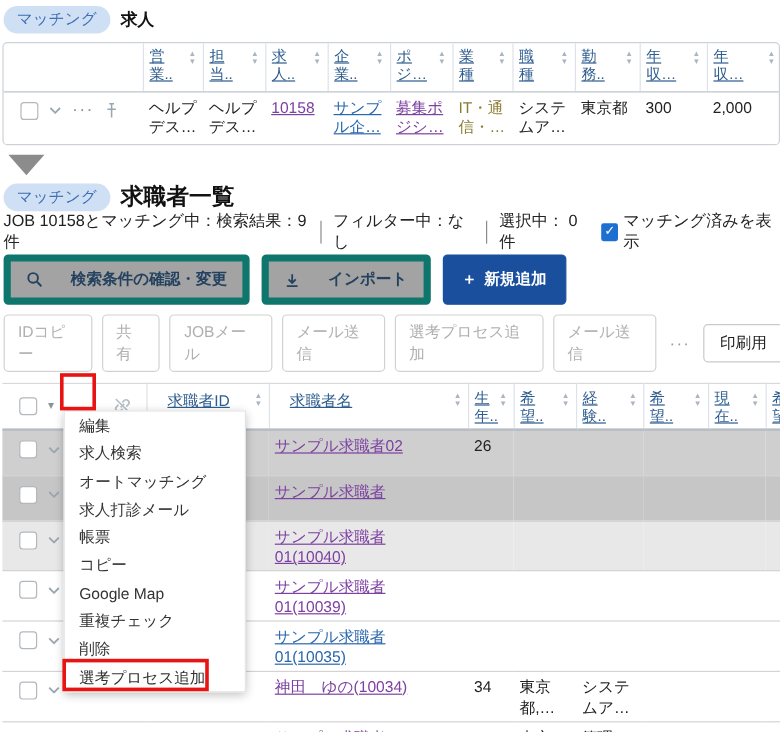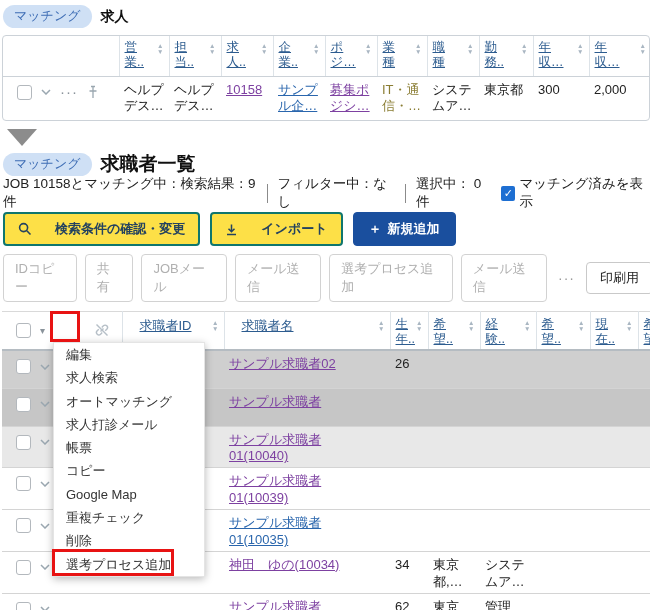--- a/index.html
+++ b/index.html
@@ -46,21 +46,21 @@
 
   .status { display:flex; align-items:center; gap:10px; margin:2px 0 0 1px; height:24px; font-size:13.5px; }
   .vdiv { width:1px; height:19px; background:#8b8b8b; }
   .cbx-on { width:15px; height:15px; background:#1e6fd2; border-radius:2px; color:#fff;
     font-size:11px; line-height:15px; text-align:center; }
   .cbx-on::before { content:"✓"; }
   .cbx-row { display:flex; align-items:center; gap:4px; }
 
   .toolbar1 { display:flex; gap:10px; margin:7px 0 0 1px; }
   .btn { display:inline-flex; align-items:center; gap:6px; border-radius:4px; font-size:13px; cursor:pointer; }
-  .btn-outline { border:2px solid #0f766e; background:#fde047; color:#24425f; font-weight:bold; padding:6px 13px;gap:23px; }
+  .btn-outline { border:6px solid #0f766e; background:#a3a3a3; color:#24425f; font-weight:bold; padding:6px 13px;gap:23px; }
   .btn-primary { border:1px solid #1a4f9e; background:#1a4f9e; color:#fff; font-weight:bold; padding:6px 15px; }
   .toolbar2 { display:flex; gap:8px; margin:8px 0 0 1px; align-items:center; width:650px; }
   .btn-ghost { border:1px solid #d2d2d2; background:#fff; color:#b0b0b0; padding:5px 11px; border-radius:4px; }
   .more-dots { color:#9a9a9a; font-size:14px; letter-spacing:1px; padding:0 3px; }
   .btn-print { margin-left:auto; border:1px solid #c9c9c9; background:#fff; color:#222; padding:6px 13px; border-radius:4px; white-space:nowrap; }
 
   .t2 { width:696px; margin-top:9px; }
   .t2 th, .t2 td { vertical-align:top; text-align:left; font-weight:normal; }
   .t2 thead th { border-top:1px solid #d9d9d9; border-bottom:2px solid #b5bcc2; border-right:1px solid #dde3e8;
     height:38px; padding:5px 2px 2px 5px; }

